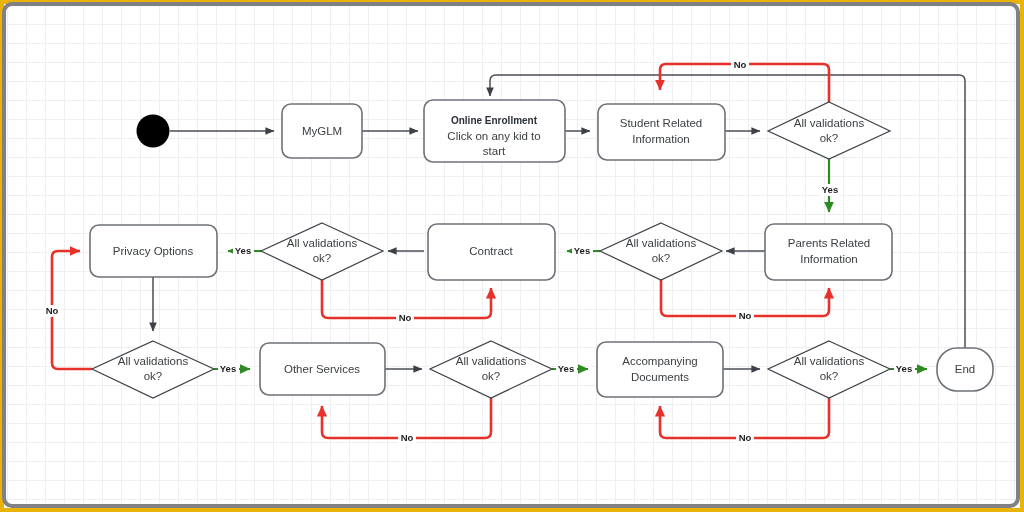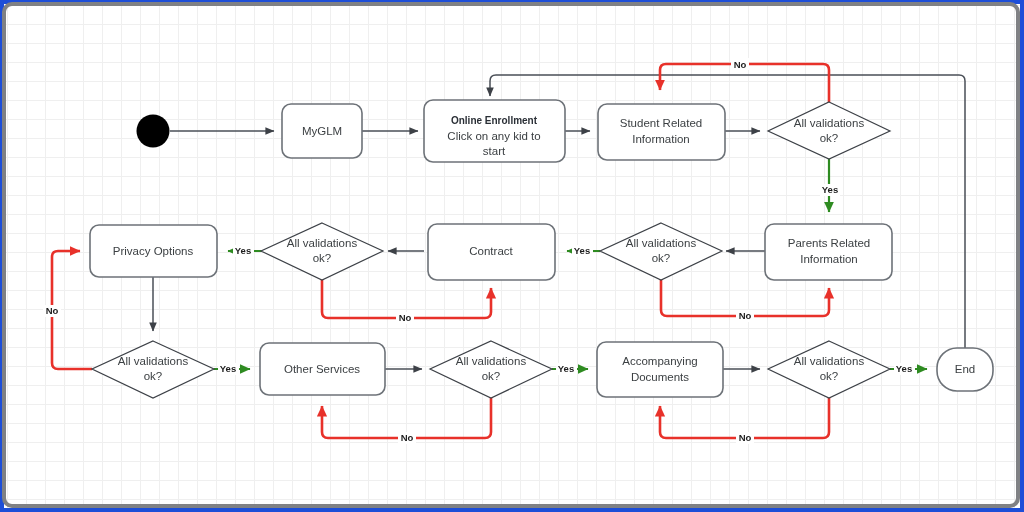--- a/index.html
+++ b/index.html
@@ -7,21 +7,21 @@
     padding: 0;
     background: #ffffff;
     font-family: "Liberation Sans", sans-serif;
   }
   #canvas-frame {
     position: relative;
     width: 1024px;
     height: 512px;
     box-sizing: border-box;
     overflow: hidden;
-    background: #1d4ed8;
+    background: #eab308;
   }
   
   #frame-border {
     position: absolute;
     left: 2px; top: 2px;
     width: 1018px; height: 506px;
     box-sizing: border-box;
     border: 4px solid #808184;
     border-radius: 10px;
     pointer-events: none;

